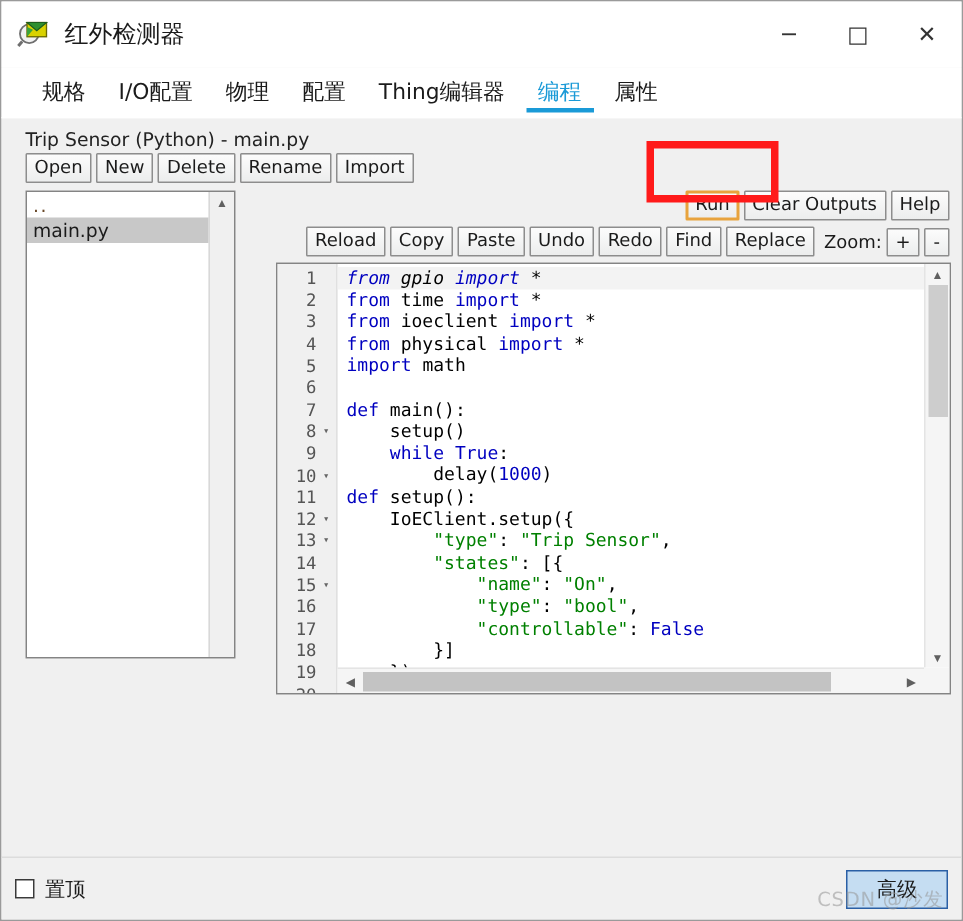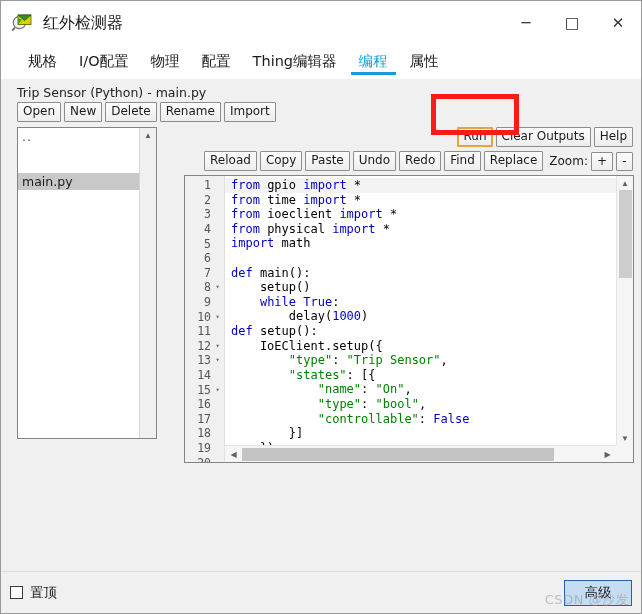--- a/index.html
+++ b/index.html
@@ -76,21 +76,21 @@
     width: 140px; height: 312px; background: #fff;
     border: 1px solid #848484; margin-left: 9px;
     display: flex; flex-direction: column; position: relative;
   }
   .filelist { flex: 1 1 auto; overflow: hidden; }
   .fl-item {
     font-size: 12.5px; color: #1b1b1b; padding: 1px 4px; line-height: 15px;
     font-family: "DejaVu Sans", sans-serif;
   }
   .fl-item.dots { color: #6b4a2a; letter-spacing: 1px; }
-  .fl-item.selected { background: #c8c8c8; margin-top: 28px; }
+  .fl-item.selected { background: #c8c8c8; }
   .vscroll {
     width: 17px; background: #f0f0f0; border-left: 1px solid #d8d8d8;
     display: flex; flex-direction: column; align-items: center;
     position: absolute; right: 0; top: 0; bottom: 0;
   }
   .sc-arrow {
     width: 17px; height: 14px; display: flex; align-items: center; justify-content: center;
     font-size: 8px; color: #606060;
   }
   .sc-thumb { width: 13px; background: #cdcdcd; }
@@ -121,21 +121,21 @@
   }
   .fold { font-size: 7px; color: #666; width: 7px; text-align: center; }
   .codearea {
     flex: 1 1 auto; padding-top: 2px; padding-left: 6px; overflow: hidden;
     position: relative;
   }
   .cl {
     height: 14.6px; font-family: "DejaVu Sans Mono", monospace; font-size: 12px;
     color: #000; white-space: pre; line-height: 14.6px;
   }
-  .cl.cur { background: #f3f3f3; margin-left: -6px; padding-left: 6px; }
+  .cl.cur { background: #f3f3f3; margin-left: -6px; padding-left: 6px; font-style: italic; }
   .kw { color: #0000c0; }
   .st { color: #008000; }
   .num { color: #0000c0; }
   .ed-vscroll {
     width: 17px; background: #f5f5f5; border-left: 1px solid #e4e4e4;
     position: absolute; right: 0; top: 0; bottom: 17px;
     display: flex; flex-direction: column; align-items: center;
   }
   .ed-hscroll {
     height: 17px; background: #f5f5f5; border-top: 1px solid #e4e4e4;

